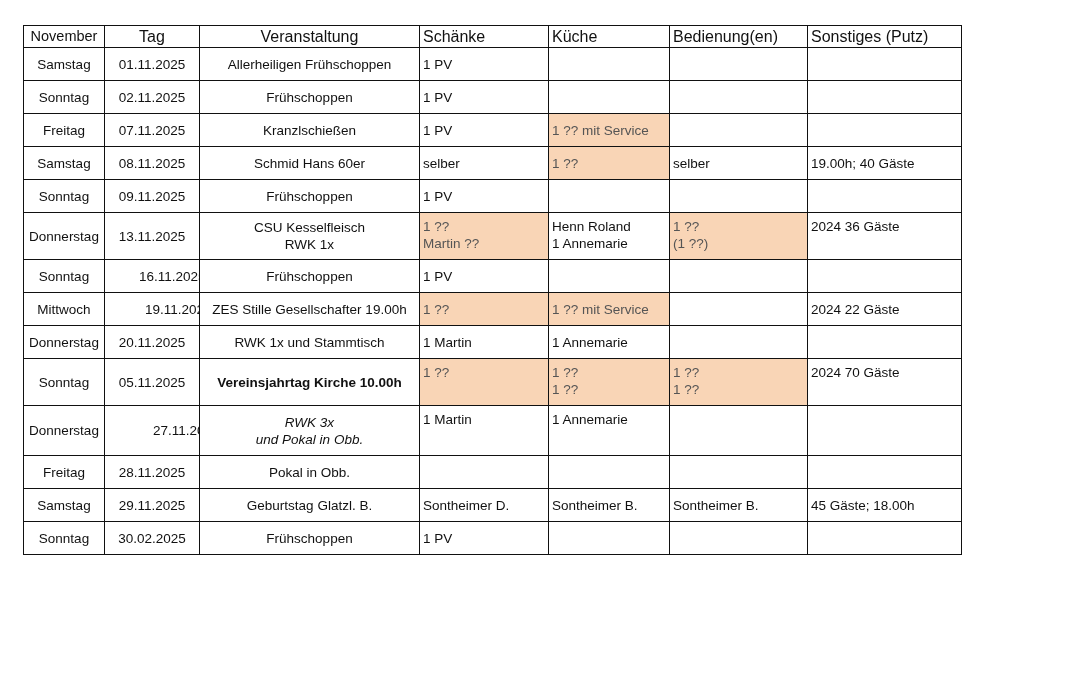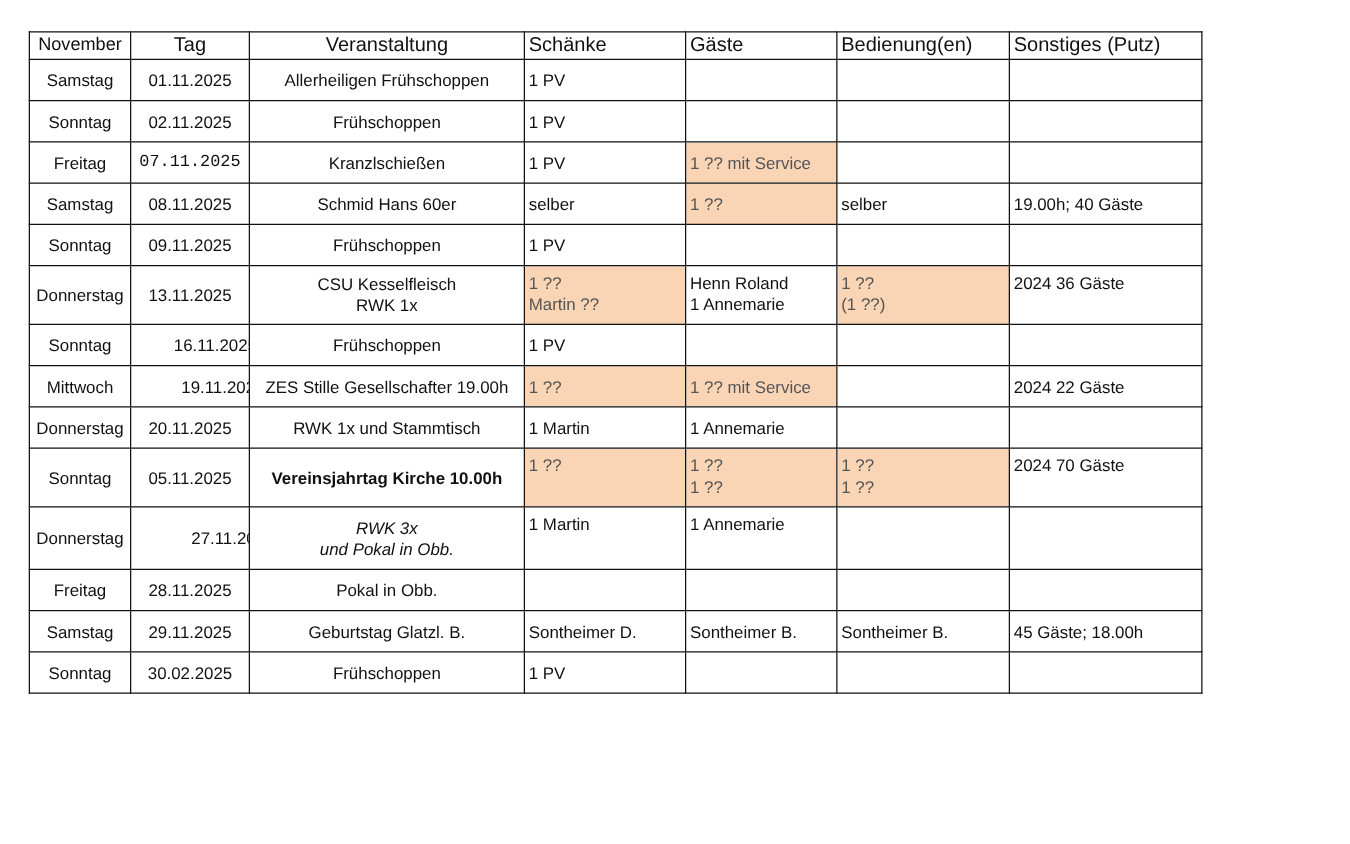--- a/index.html
+++ b/index.html
@@ -79,21 +79,21 @@
       <col style="width:121px">
       <col style="width:138px">
       <col style="width:154px">
     </colgroup>
     <thead>
       <tr>
         <th class="c" style="font-size:14.5px">November</th>
         <th class="c">Tag</th>
         <th class="c">Veranstaltung</th>
         <th>Schänke</th>
-        <th>Gäste</th>
+        <th>Küche</th>
         <th>Bedienung(en)</th>
         <th>Sonstiges (Putz)</th>
       </tr>
     </thead>
     <tbody id="tbody">
         <tr class="r-normal">
           <td class="c day" style="vertical-align: middle;"><span class="">Samstag</span></td>
           <td class="c" style="vertical-align: middle;"><span class="">01.11.2025</span></td>
           <td class="c" style="vertical-align: middle;"><span class="">Allerheiligen Frühschoppen</span></td>
           <td><span class="">1 PV</span></td>
@@ -105,21 +105,21 @@
           <td class="c day" style="vertical-align: middle;"><span class="">Sonntag</span></td>
           <td class="c" style="vertical-align: middle;"><span class="">02.11.2025</span></td>
           <td class="c" style="vertical-align: middle;"><span class="">Frühschoppen</span></td>
           <td><span class="">1 PV</span></td>
           <td></td>
           <td></td>
           <td></td>
         </tr>
         <tr class="r-normal">
           <td class="c day" style="vertical-align: middle;"><span class="">Freitag</span></td>
-          <td class="c" style="vertical-align: middle; font-family: Liberation Mono, monospace;"><span class="">07.11.2025</span></td>
+          <td class="c" style="vertical-align: middle;"><span class="">07.11.2025</span></td>
           <td class="c" style="vertical-align: middle;"><span class="">Kranzlschießen</span></td>
           <td><span class="">1 PV</span></td>
           <td class="hl"><span class="">1  ?? mit Service</span></td>
           <td></td>
           <td></td>
         </tr>
         <tr class="r-normal">
           <td class="c day" style="vertical-align: middle;"><span class="">Samstag</span></td>
           <td class="c" style="vertical-align: middle;"><span class="">08.11.2025</span></td>
           <td class="c" style="vertical-align: middle;"><span class="">Schmid Hans 60er</span></td>

